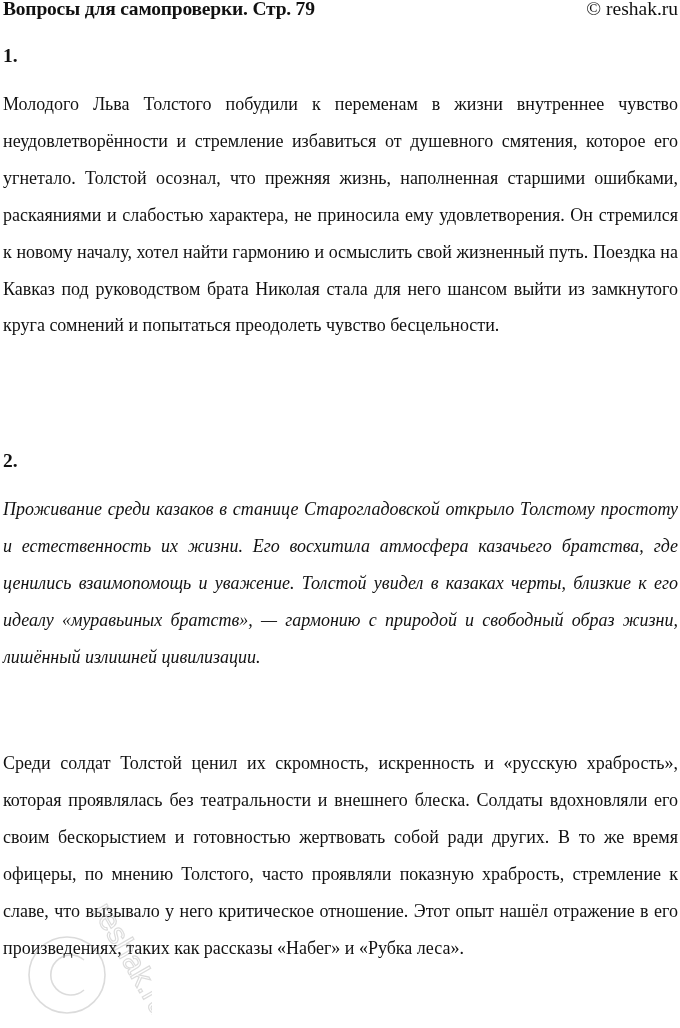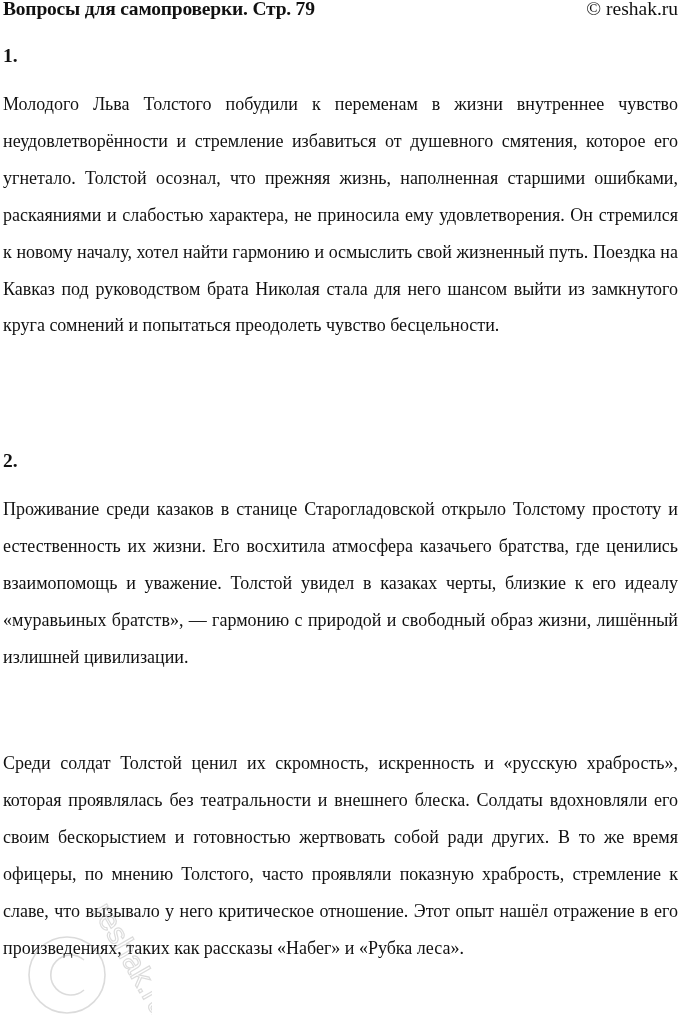--- a/index.html
+++ b/index.html
@@ -19,21 +19,21 @@
 
 <div class="header">
   <span class="title">Вопросы для самопроверки. Стр. 79</span>
   <span class="site">© reshak.ru</span>
 </div>
 
 <div class="qnum" style="top:41px;">1.</div>
 <p class="para" style="top:86px;">Молодого Льва Толстого побудили к переменам в жизни внутреннее чувство неудовлетворённости и стремление избавиться от душевного смятения, которое его угнетало. Толстой осознал, что прежняя жизнь, наполненная старшими ошибками, раскаяниями и слабостью характера, не приносила ему удовлетворения. Он стремился к новому началу, хотел найти гармонию и осмыслить свой жизненный путь. Поездка на Кавказ под руководством брата Николая стала для него шансом выйти из замкнутого круга сомнений и попытаться преодолеть чувство бесцельности.</p>
 
 <div class="qnum" style="top:446px;">2.</div>
-<p class="para" style="top:491px;">Проживание среди казаков в станице Старогладовской открыло Толстому простоту и естественность их жизни. Его восхитила атмосфера казачьего братства, где ценились взаимопомощь и уважение. Толстой увидел в казаках черты, близкие к его идеалу «муравьиных братств», — гармонию с природой и свободный образ жизни, лишённый излишней цивилизации.</p>
+<p class="para" style="top:491px;font-style:italic;">Проживание среди казаков в станице Старогладовской открыло Толстому простоту и естественность их жизни. Его восхитила атмосфера казачьего братства, где ценились взаимопомощь и уважение. Толстой увидел в казаках черты, близкие к его идеалу «муравьиных братств», — гармонию с природой и свободный образ жизни, лишённый излишней цивилизации.</p>
 <p class="para" style="top:745px;">Среди солдат Толстой ценил их скромность, искренность и «русскую храбрость», которая проявлялась без театральности и внешнего блеска. Солдаты вдохновляли его своим бескорыстием и готовностью жертвовать собой ради других. В то же время офицеры, по мнению Толстого, часто проявляли показную храбрость, стремление к славе, что вызывало у него критическое отношение. Этот опыт нашёл отражение в его произведениях, таких как рассказы «Набег» и «Рубка леса».</p>
 
 <svg class="watermark" viewBox="0 0 130 155">
   <g fill="none" stroke="#9a9a9a" stroke-width="1.6">
     <circle cx="45" cy="105" r="38"></circle>
     <path d="M62 90 A20 20 0 1 0 62 120"></path>
   </g>
   <text x="70" y="40" transform="rotate(60 70 40)" font-family="Liberation Sans, sans-serif" font-size="30" fill="none" stroke="#9a9a9a" stroke-width="1.2">reshak.ru</text>
 </svg>
 

